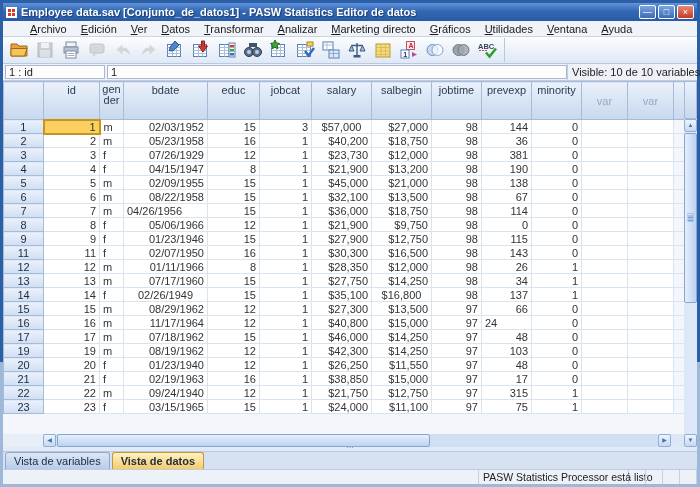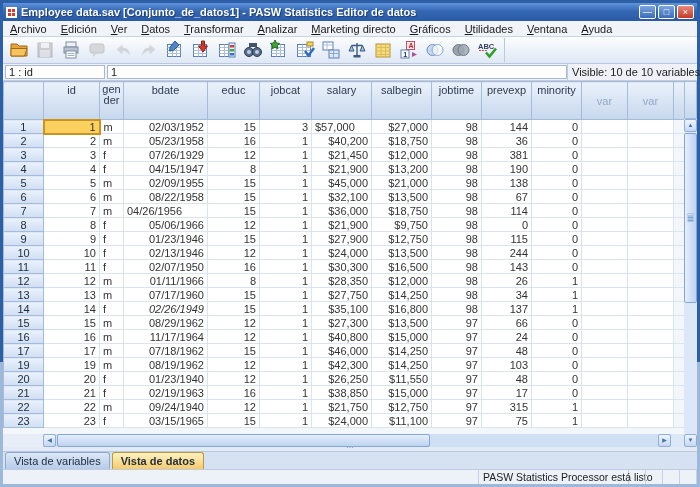--- a/index.html
+++ b/index.html
@@ -19,21 +19,21 @@
   .title-text { color:#fff; font-weight:bold; font-size:11px; text-shadow:1px 1px 1px #1a3c70;
                 flex:1; white-space:nowrap; overflow:hidden; }
   .win-btns { display:flex; gap:2px; }
   .win-btn { width:17px; height:14px; border:1px solid #fff; border-radius:2px; color:#fff;
              font-size:9px; line-height:12px; text-align:center;
              background:linear-gradient(180deg,#7ba4e0,#3b6cb4); cursor:default; }
   .win-btn.close { background:linear-gradient(180deg,#e8887a,#c33b24); }
 
   
   .menubar { height:16px; background:#f0f3f8; border-bottom:1px solid #c9d4e4;
-             display:flex; align-items:center; padding-left:0; flex:0 0 auto; }
+             display:flex; align-items:center; padding-left:20px; flex:0 0 auto; }
   .menu-item { padding:1px 7px; color:#1a1a1a; cursor:default; }
   .menu-item u { text-decoration:underline; }
 
   
   .toolbar { height:27px; background:linear-gradient(180deg,#fcfdfe,#dfe8f5);
              border-bottom:1px solid #b9c8de; display:flex; align-items:center;
              padding-left:3px; flex:0 0 auto; }
   .tbtn { width:26px; height:24px; display:flex; align-items:center; justify-content:center; }
   .tbtn svg { width:20px; height:20px; }
   .tbtn.disabled { filter:grayscale(1) opacity(.45); }
@@ -318,21 +318,21 @@
               </tr>
             </thead>
             <tbody>
               <tr>
                 <th>1</th>
                 <td class="sel" style="text-align: right;">1</td>
                 <td style="text-align: left;">m</td>
                 <td style="text-align: right;">02/03/1952</td>
                 <td style="text-align: right;">15</td>
                 <td style="text-align: right;">3</td>
-                <td style="text-align: left; margin-top: 12px;">$57,000</td>
+                <td style="text-align: center; margin-top: 12px;">$57,000</td>
                 <td style="text-align: right;">$27,000</td>
                 <td style="text-align: right;">98</td>
                 <td style="text-align: right;">144</td>
                 <td style="text-align: right;">0</td>
                 <td></td>
                 <td></td>
                 <td class="filler"></td>
               </tr>
               <tr>
                 <th>2</th>
@@ -350,21 +350,21 @@
                 <td></td>
                 <td class="filler"></td>
               </tr>
               <tr>
                 <th>3</th>
                 <td style="text-align: right;">3</td>
                 <td style="text-align: left;">f</td>
                 <td style="text-align: right;">07/26/1929</td>
                 <td style="text-align: right;">12</td>
                 <td style="text-align: right;">1</td>
-                <td style="text-align: right;">$21,450</td>
+                <td style="text-align: right;">$23,730</td>
                 <td style="text-align: right;">$12,000</td>
                 <td style="text-align: right;">98</td>
                 <td style="text-align: right;">381</td>
                 <td style="text-align: right;">0</td>
                 <td></td>
                 <td></td>
                 <td class="filler"></td>
               </tr>
               <tr>
                 <th>4</th>
@@ -456,36 +456,20 @@
                 <td style="text-align: right;">$27,900</td>
                 <td style="text-align: right;">$12,750</td>
                 <td style="text-align: right;">98</td>
                 <td style="text-align: right;">115</td>
                 <td style="text-align: right;">0</td>
                 <td></td>
                 <td></td>
                 <td class="filler"></td>
               </tr>
               <tr>
-                <th>10</th>
-                <td style="text-align: right;">10</td>
-                <td style="text-align: left;">f</td>
-                <td style="text-align: right;">02/13/1946</td>
-                <td style="text-align: right;">12</td>
-                <td style="text-align: right;">1</td>
-                <td style="text-align: right;">$24,000</td>
-                <td style="text-align: right;">$13,500</td>
-                <td style="text-align: right;">98</td>
-                <td style="text-align: right;">244</td>
-                <td style="text-align: right;">0</td>
-                <td></td>
-                <td></td>
-                <td class="filler"></td>
-              </tr>
-              <tr>
                 <th>11</th>
                 <td style="text-align: right;">11</td>
                 <td style="text-align: left;">f</td>
                 <td style="text-align: right;">02/07/1950</td>
                 <td style="text-align: right;">16</td>
                 <td style="text-align: right;">1</td>
                 <td style="text-align: right;">$30,300</td>
                 <td style="text-align: right;">$16,500</td>
                 <td style="text-align: right;">98</td>
                 <td style="text-align: right;">143</td>
@@ -523,25 +507,25 @@
                 <td style="text-align: right;">34</td>
                 <td style="text-align: right;">1</td>
                 <td></td>
                 <td></td>
                 <td class="filler"></td>
               </tr>
               <tr>
                 <th>14</th>
                 <td style="text-align: right;">14</td>
                 <td style="text-align: left;">f</td>
-                <td style="text-align: right; font-style: italic;">02/26/1949</td>
+                <td style="text-align: center;">02/26/1949</td>
                 <td style="text-align: right;">15</td>
                 <td style="text-align: right;">1</td>
                 <td style="text-align: right;">$35,100</td>
-                <td style="text-align: right;">$16,800</td>
+                <td style="text-align: center;">$16,800</td>
                 <td style="text-align: right;">98</td>
                 <td style="text-align: right;">137</td>
                 <td style="text-align: right;">1</td>
                 <td></td>
                 <td></td>
                 <td class="filler"></td>
               </tr>
               <tr>
                 <th>15</th>
                 <td style="text-align: right;">15</td>
@@ -561,21 +545,21 @@
               <tr>
                 <th>16</th>
                 <td style="text-align: right;">16</td>
                 <td style="text-align: left;">m</td>
                 <td style="text-align: right;">11/17/1964</td>
                 <td style="text-align: right;">12</td>
                 <td style="text-align: right;">1</td>
                 <td style="text-align: right;">$40,800</td>
                 <td style="text-align: right;">$15,000</td>
                 <td style="text-align: right;">97</td>
-                <td style="text-align: right; margin-top: 16px;">24</td>
+                <td style=" margin-top: 16px;">24</td>
                 <td style="text-align: right;">0</td>
                 <td></td>
                 <td></td>
                 <td class="filler"></td>
               </tr>
               <tr>
                 <th>17</th>
                 <td style="text-align: right;">17</td>
                 <td style="text-align: left;">m</td>
                 <td style="text-align: right;">07/18/1962</td>

